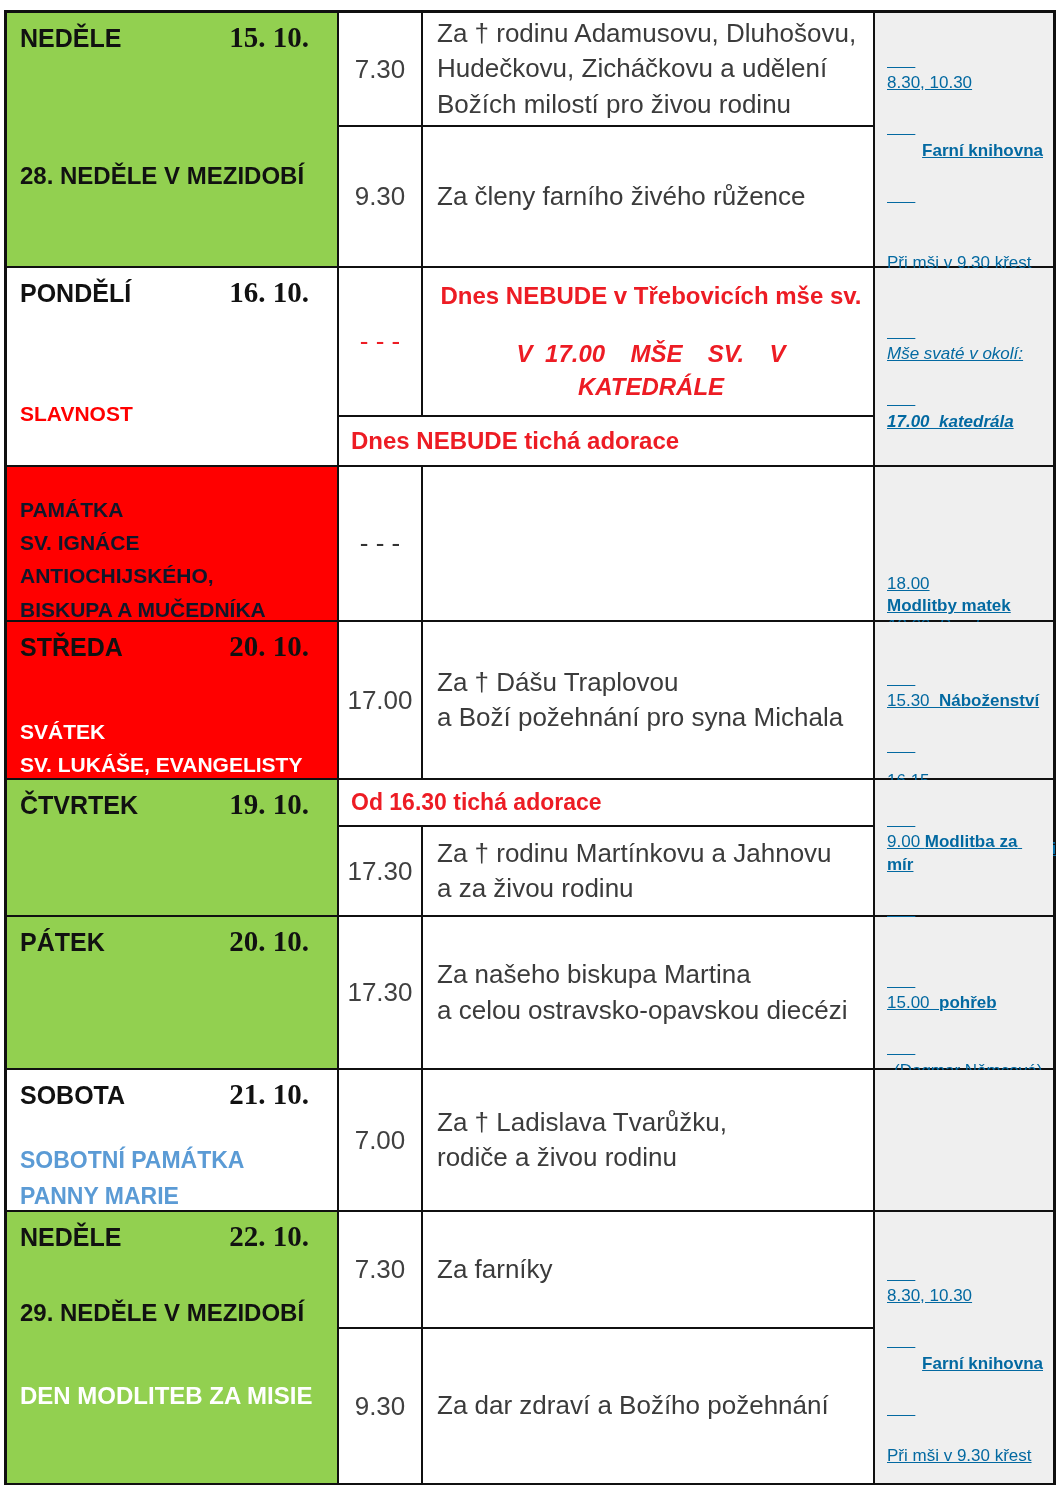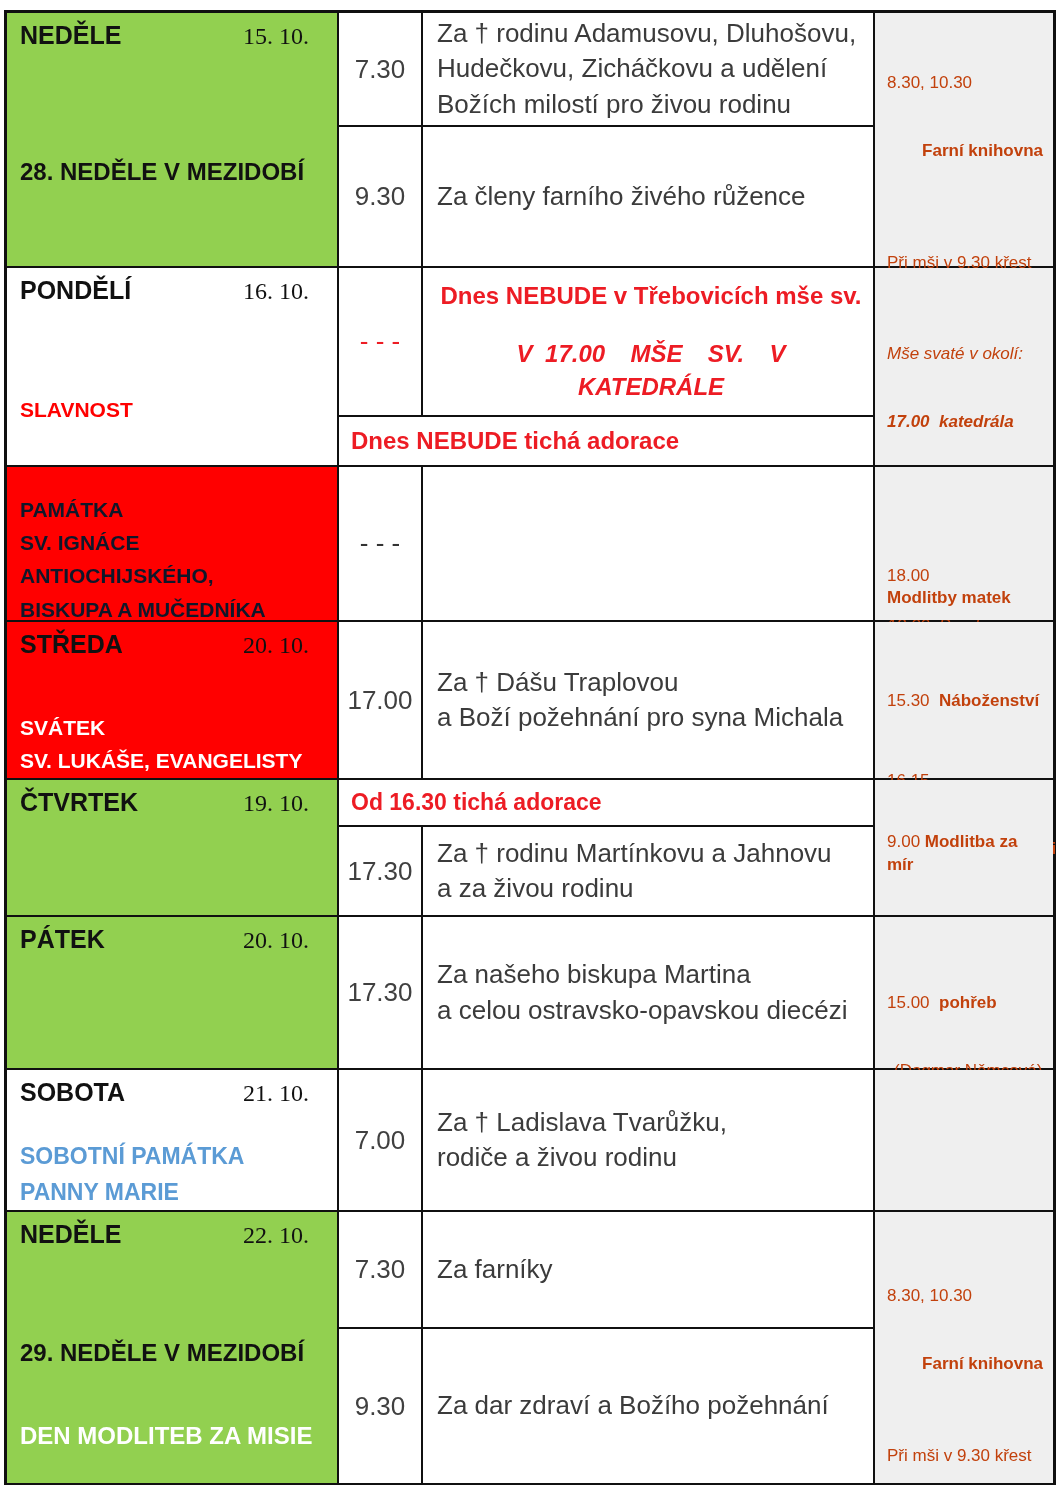--- a/index.html
+++ b/index.html
@@ -7,39 +7,39 @@
   .table{position:absolute;left:4px;top:10px;width:1046px;border:3px solid #101010;box-sizing:content-box;}
   .row{display:flex;align-items:stretch;}
   .row + .row{border-top:2px solid #101010;}
   .day{width:332px;flex:none;border-right:2px solid #101010;box-sizing:border-box;padding:8px 10px 0 13px;}
   .mid{flex:1;display:flex;flex-direction:column;min-width:0;}
   .sub{display:flex;flex:none;}
   .sub + .sub{border-top:2px solid #101010;}
   .sub.grow{flex:1;}
   .time{width:84px;flex:none;border-right:2px solid #101010;box-sizing:border-box;display:flex;align-items:center;justify-content:center;font-size:26px;color:#404040;}
   .intn{flex:1;display:flex;flex-direction:column;justify-content:center;box-sizing:border-box;padding:4px 8px 4px 14px;font-size:26px;color:#3b3b3b;line-height:1.35;white-space:pre-wrap;}
-  .notes{width:180px;flex:none;border-left:2px solid #101010;background:#efefef;box-sizing:border-box;font-size:17px;line-height:1.33;padding:12px 10px 8px 12px;white-space:pre-wrap;color:#c2410c;}
+  .notes{width:180px;flex:none;border-left:2px solid #101010;background:#efefef;box-sizing:border-box;font-size:17px;line-height:1.33;padding:12px 10px 8px 12px;white-space:pre-wrap;color:#0369a1;text-decoration:underline;}
   .bg-green{background:#92D050;}
   .bg-red{background:#FF0000;}
   .bg-white{background:#ffffff;}
   .dhead{display:flex;justify-content:space-between;align-items:baseline;font-weight:bold;font-size:25px;color:#111;}
-  .ddate{font-family:"Liberation Serif",serif;font-size:24px;padding-right:18px;font-weight:normal;}
+  .ddate{font-family:"Liberation Serif",serif;font-size:29px;padding-right:18px;font-weight:bold;}
   .dtitle{font-weight:bold;font-size:24px;color:#111;}
   .dred{color:#FF0000;font-weight:bold;font-size:21px;line-height:1.58;white-space:pre-wrap;}
   .dblack{color:#0f172a;font-weight:bold;font-size:21px;line-height:1.58;}
   .dwhite{color:#ffffff;font-weight:bold;font-size:21px;line-height:1.58;}
   .dblue{color:#5B9BD5;font-weight:bold;font-size:23px;line-height:1.55;}
   .cred{color:#ED1C24;}
   .bold{font-weight:bold;}
   .ital{font-style:italic;}
   .ctr{text-align:center;}
   .nr{text-align:right;}
   .wide{word-spacing:6px;}
   .adorace{display:flex;align-items:center;padding-left:12px;font-size:24px;font-weight:bold;color:#ED1C24;white-space:pre-wrap;}
-  .notes-bottom{display:flex;flex-direction:column;justify-content:flex-end;padding-bottom:10px;}
+  .notes-bottom{display:flex;flex-direction:column;justify-content:flex-end;padding-bottom:2px;}
 </style>
 </head>
 <body>
 
 <div class="table">
 
   <div class="row" style="height:253px">
     <div class="day bg-green">
       <div class="dhead">
         <span>NEDĚLE</span>
@@ -223,21 +223,21 @@
     </div>
     <div class="notes"></div>
   </div>
 
   <div class="row" style="height:271px">
     <div class="day bg-green">
       <div class="dhead">
         <span>NEDĚLE</span>
         <span class="ddate">22. 10.</span>
       </div>
-      <div class="dtitle" style="margin-top:90px">29. NEDĚLE V MEZIDOBÍ</div>
+      <div class="dtitle" style="margin-top:46px">29. NEDĚLE V MEZIDOBÍ</div>
       <div class="dwhite" style="margin-top:50px;font-size:24px">DEN MODLITEB ZA MISIE</div>
     </div>
     <div class="mid">
       <div class="sub" style="height:115px">
         <div class="time">7.30</div>
         <div class="intn">
           <span>Za farníky</span>
         </div>
       </div>
       <div class="sub grow">

